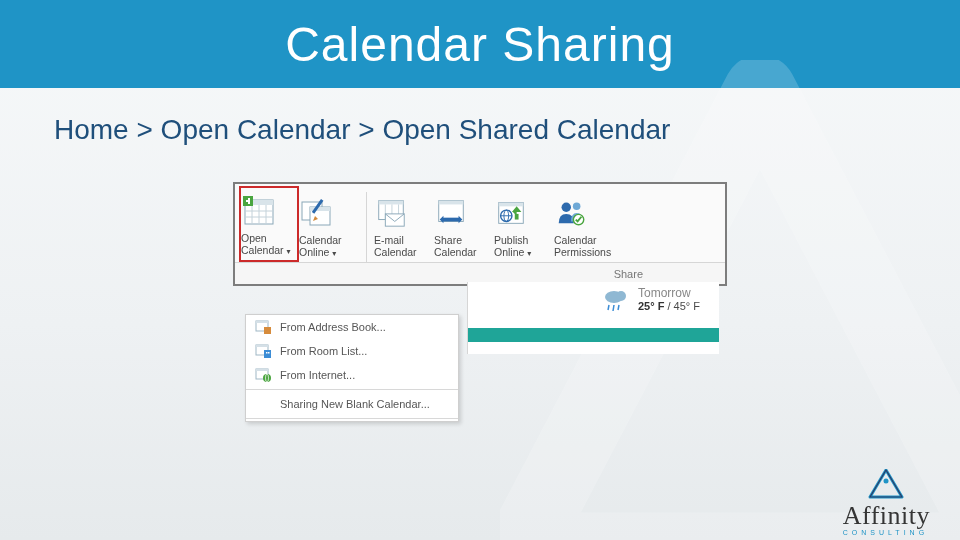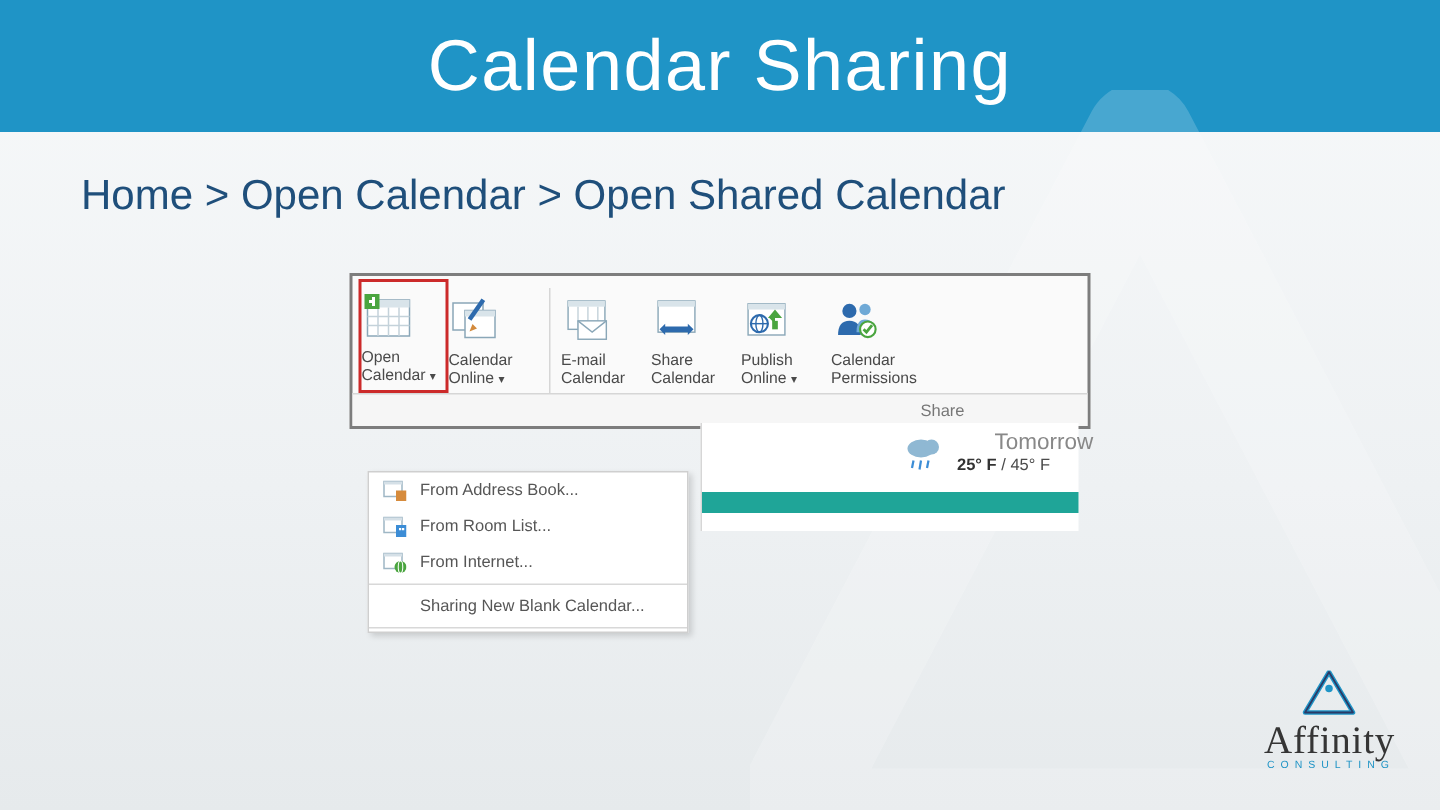--- a/index.html
+++ b/index.html
@@ -79,27 +79,27 @@
   
   .weather {
     position: absolute; left: 232px; top: 98px; width: 252px; height: 72px;
     background: #fff; border-left:1px solid #d6d6d6;
   }
   .weather .teal-strip { position:absolute; left:0; right:0; top:46px; height:14px; background:#1fa598; }
   .weather-inner {
     position:absolute; top:4px; left: 134px; display:flex; align-items:center; gap:8px;
   }
   .weather-text { font-size: 11px; color:#4a4a4a; line-height:1.2; }
-  .weather-text .wt-day { font-size: 15px; color:#888;margin-left:25px; }
+  .weather-text .wt-day { font-size: 12px; color:#888; }
   .weather-text .wt-temp b { font-weight:bold; color:#333; }
   .weather-ico svg { display:block; }
 
   
   .logo {
-    position: absolute; right: 30px; bottom: 26px; text-align:right; color:#3d3d3d;
+    position: absolute; right: 30px; bottom: 4px; text-align:left; color:#3d3d3d;
   }
   .logo .logo-mark svg { display:block; margin: 0 auto 2px; }
   .logo .logo-word { font-family: Georgia, "Times New Roman", serif; font-size: 26px; color:#353535; letter-spacing:0.5px;}
   .logo .logo-sub { font-size: 7px; letter-spacing: 4px; color:#1f94c6; margin-top:-2px;}
 </style>
 </head>
 <body>
 
 <div class="bg-watermark">
   <svg viewBox="0 0 100 100">

